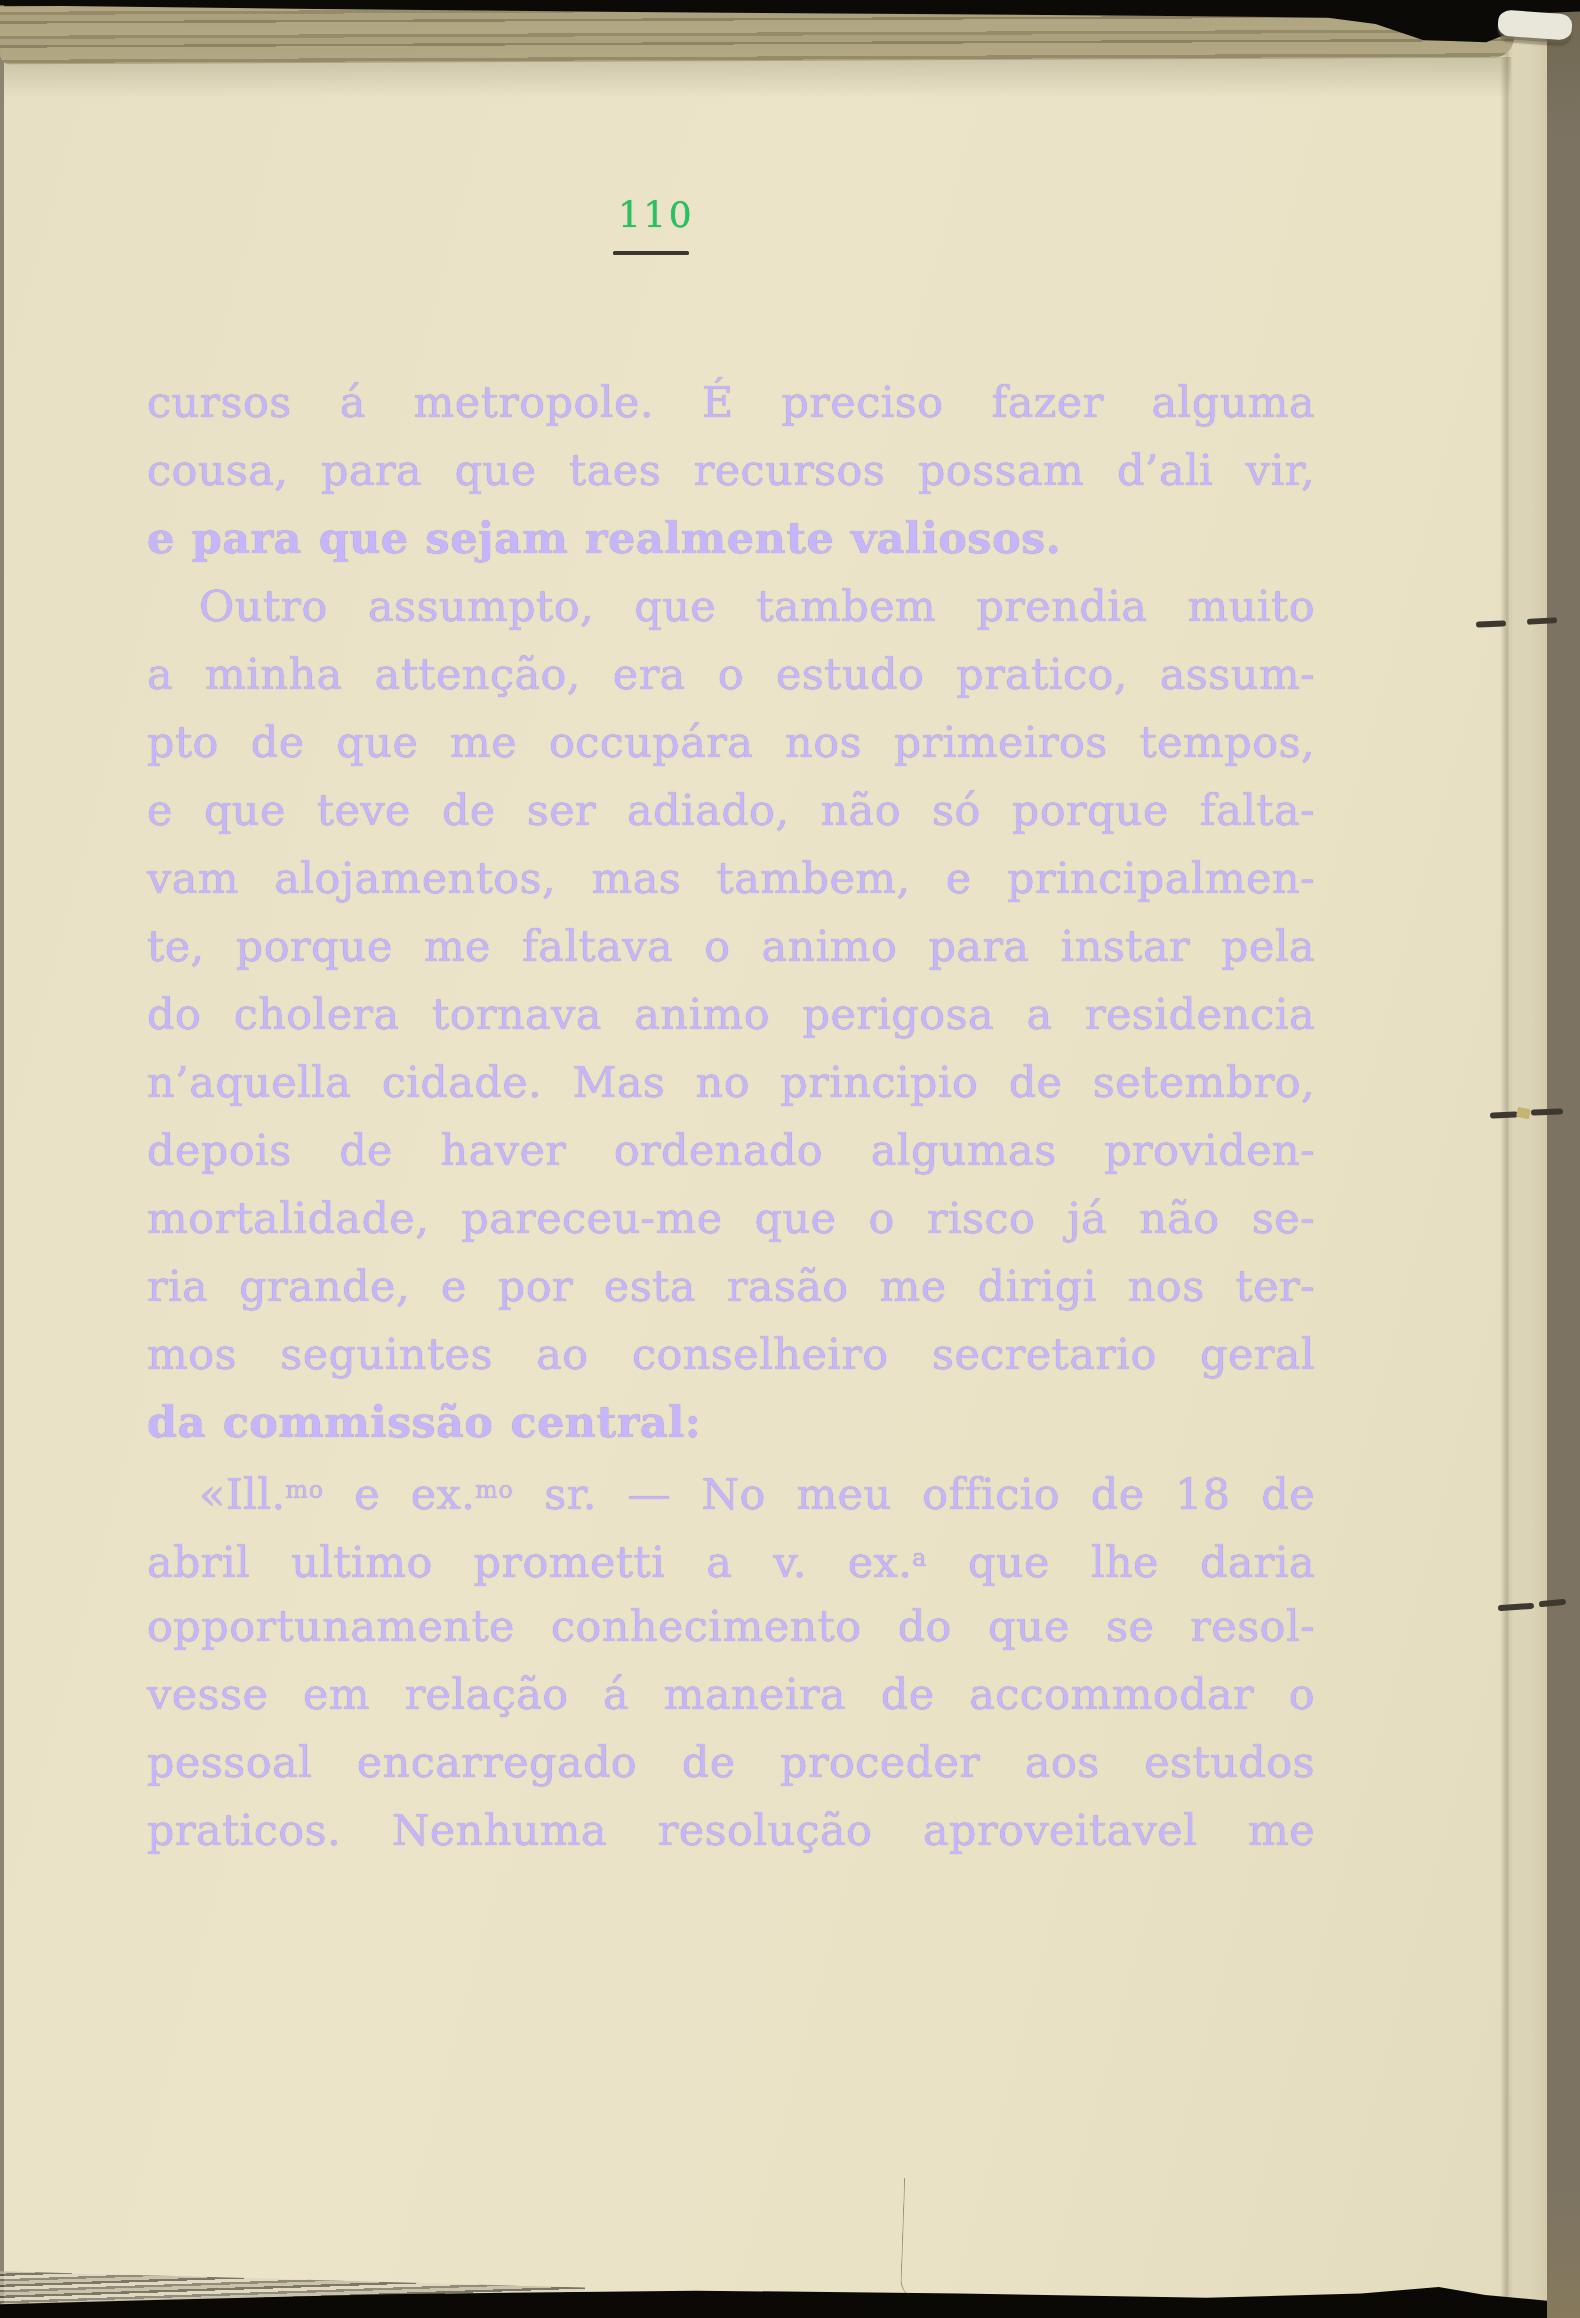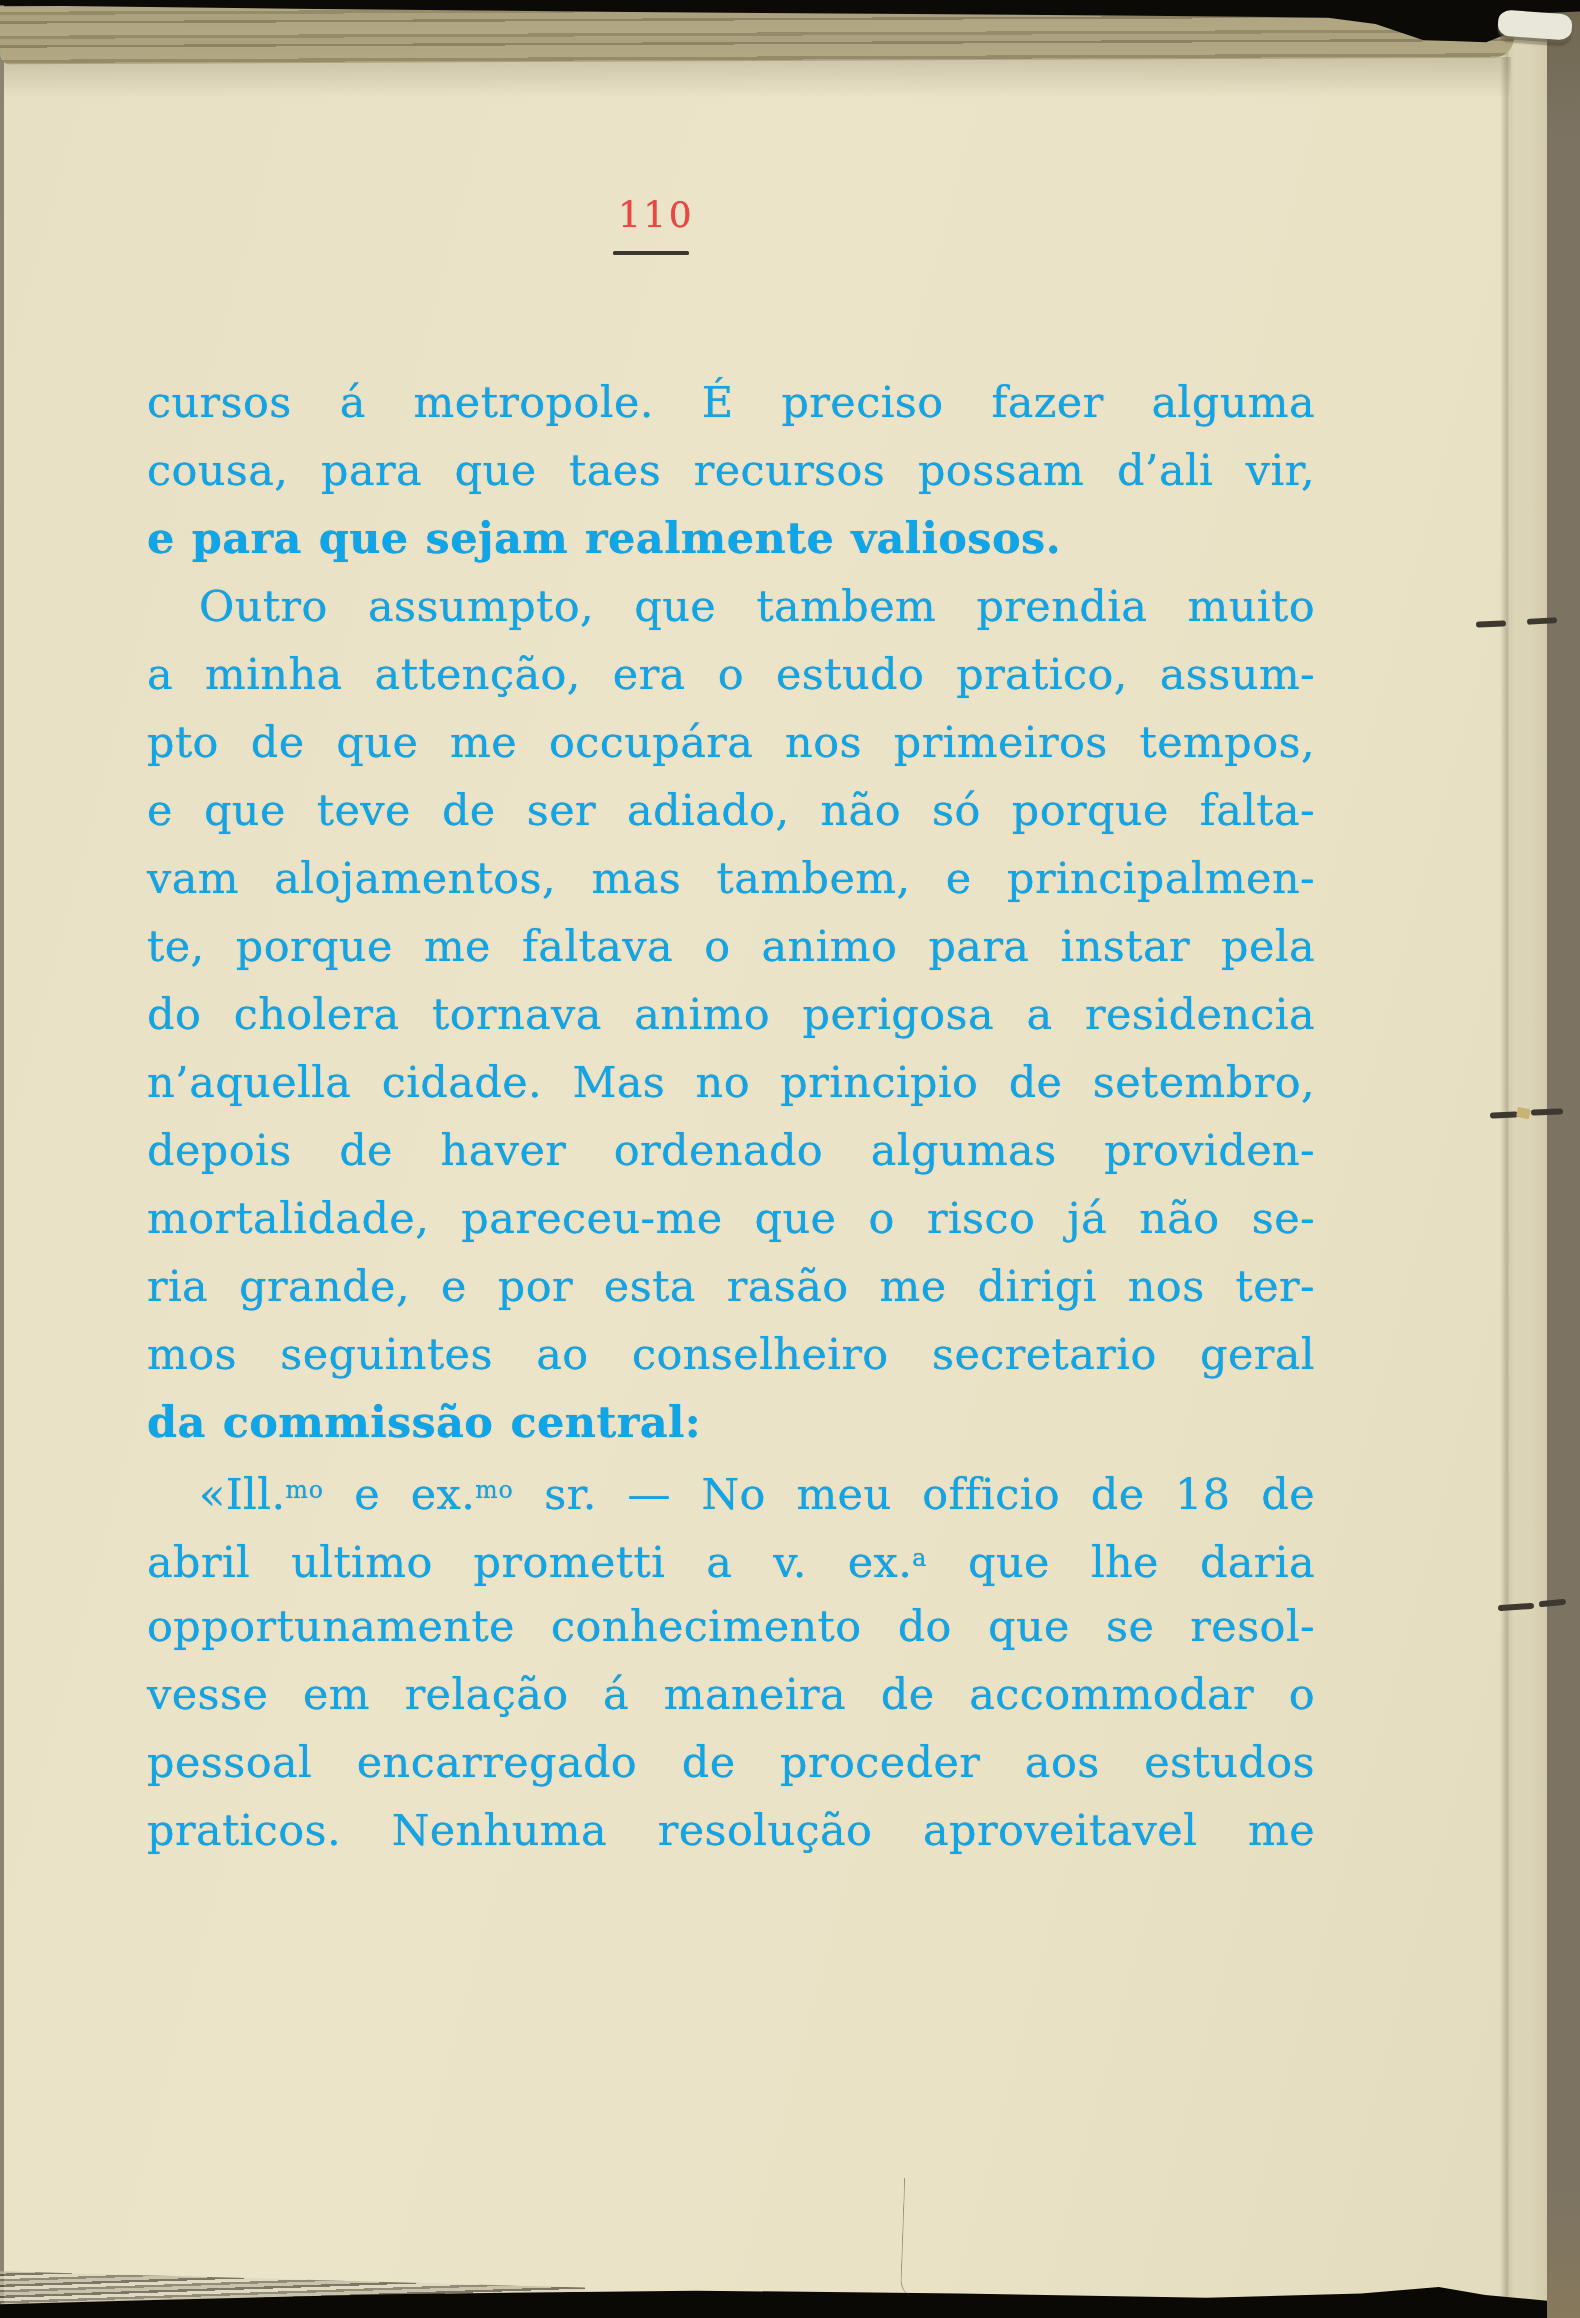--- a/index.html
+++ b/index.html
@@ -63,30 +63,30 @@
   }
 
   
   .thread { position:absolute; width:87px; height:17.4px; }
   .thread .dash { position:absolute; height:6.3px; background:#3e3930; border-radius:3.2px; }
   .thread .knot { position:absolute; width:12.6px; height:9.5px; background:#c6b474; transform:rotate(12deg); border-radius:1.6px; }
 
   
   .pagenum {
     position:absolute; left:585px; top:194px; width:142px; text-align:center;
-    font-size:36px; color:#ef4444; letter-spacing:2.4px;
+    font-size:36px; color:#22c55e; letter-spacing:2.4px;
     text-shadow:0 0 0.8px rgba(59,55,46,0.55);
   }
   .pagenum-rule {
     position:absolute; left:613px; top:251px; width:76px; height:4px;
     background:#3b372e; border-radius:1.6px;
   }
   .text-block {
     position:absolute; left:147px; top:368px; width:1168px;
-    font-size:43px; color:#0ea5e9; word-spacing:1.6px; letter-spacing:0.4px;
+    font-size:43px; color:#c4b5fd; word-spacing:1.6px; letter-spacing:0.4px;
     text-shadow:0 0 0.8px rgba(62,57,48,0.5);
   }
   .line { height:68px; line-height:68px; text-align:justify; text-align-last:justify; }
   .line.end { text-align-last:auto;font-weight:bold; }
   .line.indent { text-indent:52px; }
   .sup { font-size:0.55em; vertical-align:0.45em; letter-spacing:0.8px; }
 </style>
 </head>
 <body>
 

